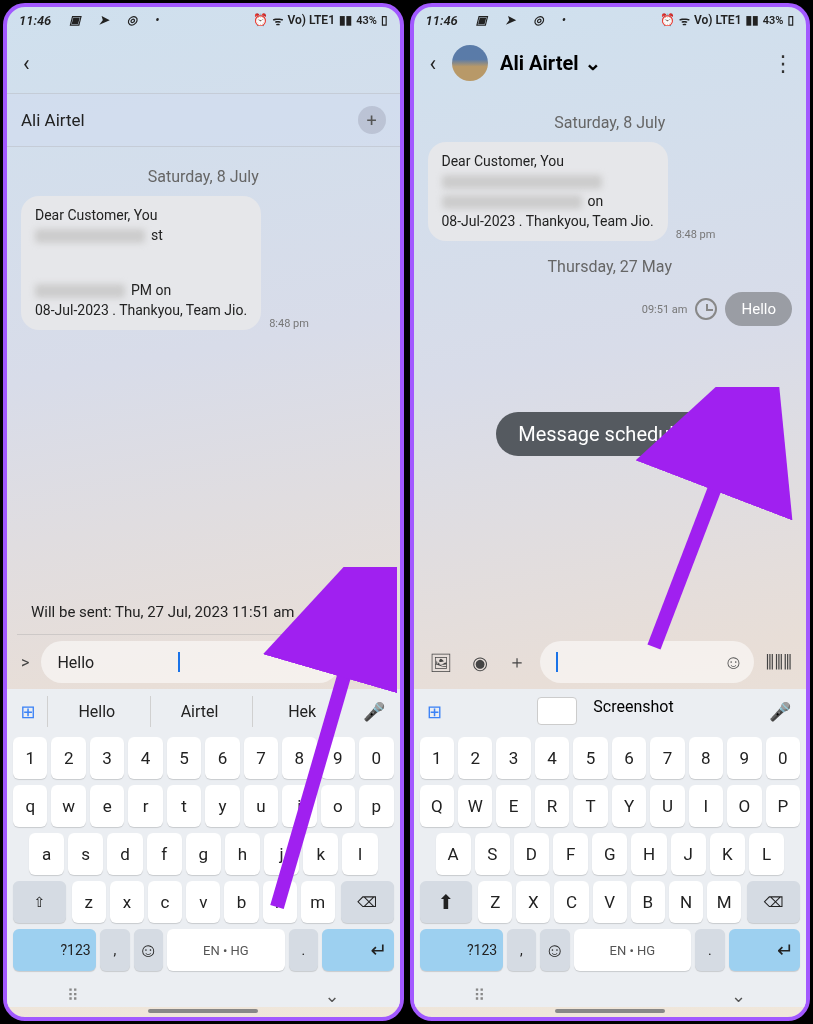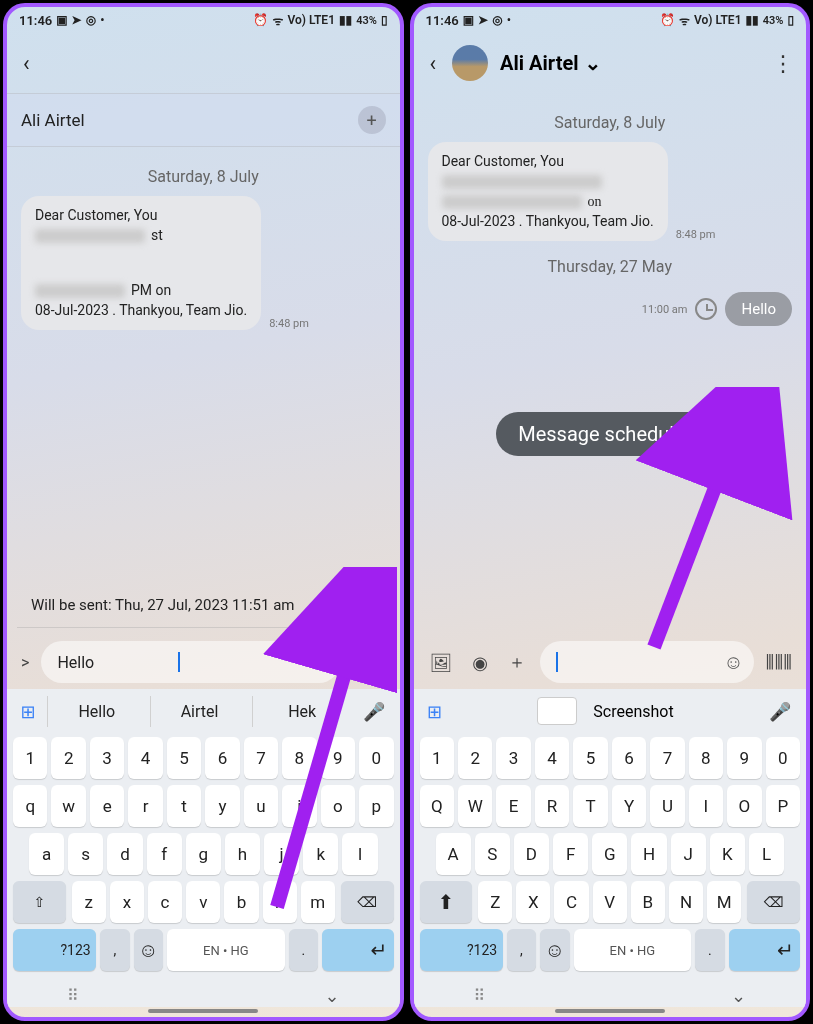--- a/index.html
+++ b/index.html
@@ -27,21 +27,21 @@
     height: 26px;
     display: flex;
     align-items: center;
     justify-content: space-between;
     padding: 0 12px;
     font-size: 13px;
     font-weight: 600;
     color: #222;
   }
   .sb-right { display: flex; align-items: center; gap: 4px; font-size: 11px; }
-  .sb-left { display: flex; align-items: center; gap: 4px; }
+  .sb-left { display: flex; align-items: center; gap: 18px; font-style: italic; }
   .ico-tiny { font-size: 12px; }
 
   .header {
     height: 60px;
     display: flex;
     align-items: center;
     padding: 0 12px;
     gap: 12px;
   }
   .back-arrow { font-size: 22px; color: #222; padding: 4px; cursor:pointer;}
@@ -115,21 +115,21 @@
     align-self: center;
     background: #555a60;
     color:#fff;
     border-radius: 22px;
     padding: 10px 22px;
     font-size: 20px;
     margin-top: 80px;
   }
 
   .schedule-banner {
-    margin: 8px 10px 7px 10px;
+    margin: 8px 10px 0 10px;
     padding: 10px 14px;
     font-size: 15px;
     color:#222;
     display:flex;
     justify-content:space-between;
     align-items:center;
     border-bottom: 1px solid #aaa6;
     gap:24px;
   }
   .schedule-banner .txt{ flex:1; line-height:1.3;}
@@ -407,33 +407,33 @@
     </span>
     <span class="more-dots">⋮</span>
   </div>
 
   <div class="thread">
     <div class="date-sep">Saturday, 8 July</div>
     <div class="msg-row">
       <div class="bubble-in">
         <div>Dear Customer, You</div>
         <div class="blur-line" style="width:160px"></div>
-        <div style="display:flex;gap:6px;align-items:flex-start;font-family:Liberation Serif, serif;">
+        <div style="display:flex;gap:6px;align-items:flex-start;">
           <div class="blur-line" style="width:140px"></div>
           <span>on</span>
         </div>
         <div>08-Jul-2023 . Thankyou, Team Jio.</div>
       </div>
       <span class="msg-time">8:48 pm</span>
     </div>
 
     <div class="date-sep">Thursday, 27 May</div>
 
     <div class="out-row">
-      <span class="msg-time">11:00 am</span>
+      <span class="msg-time">09:51 am</span>
       <span class="clock-ico"></span>
       <div class="bubble-out">
         <span>Hello</span>
       </div>
     </div>
 
     <div class="toast">
       <span>Message scheduled.</span>
     </div>
   </div>
@@ -445,21 +445,21 @@
     <div class="input-pill">
       <span class="cursor-bar"></span>
       <span class="txt"></span>
       <span class="smile-ico">☺</span>
     </div>
     <span class="wave-ico">⦀⦀⦀</span>
   </div>
 
   <div class="sugbar">
     <span class="sug-grid">⊞</span>
-    <div style="flex:1;display:flex;align-items:center;justify-content:center;gap:8px;cursor:pointer;">
+    <div style="flex:1;display:flex;align-items:flex-start;justify-content:center;gap:8px;cursor:pointer;">
       <div class="sug-img"></div>
       <span>Screenshot</span>
     </div>
     <span class="mic-ico">🎤</span>
   </div>
 
   <div class="kb">
     <div class="kb-row" id="r-num">
         <div class="key">1</div>
         <div class="key">2</div>

